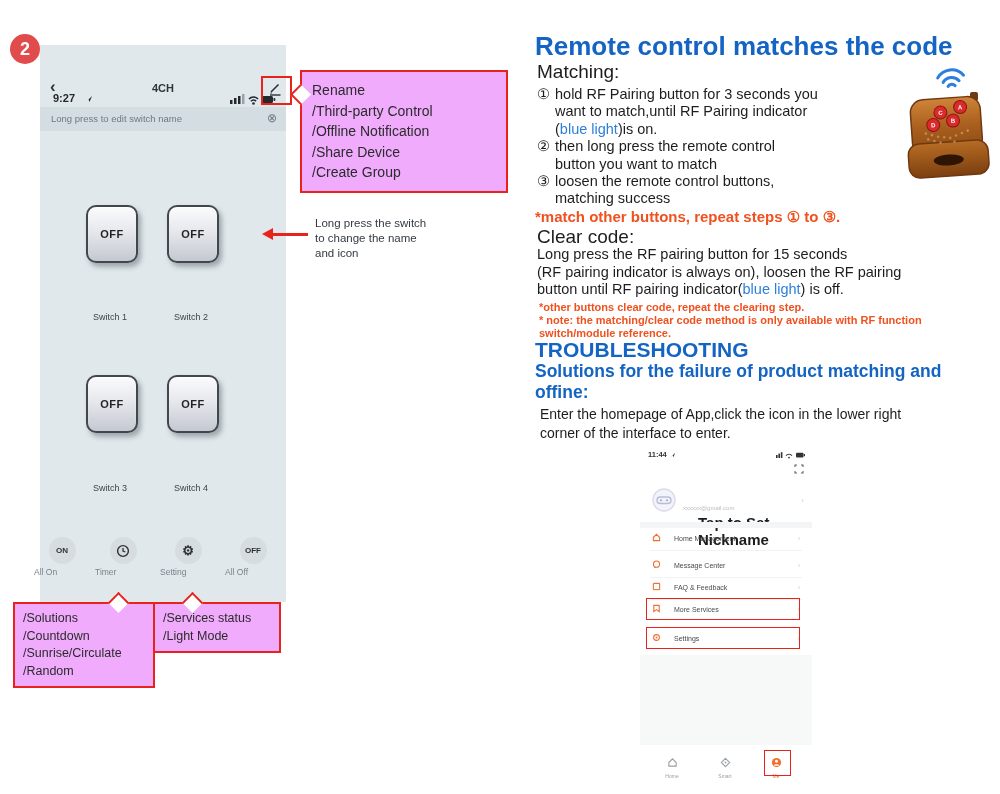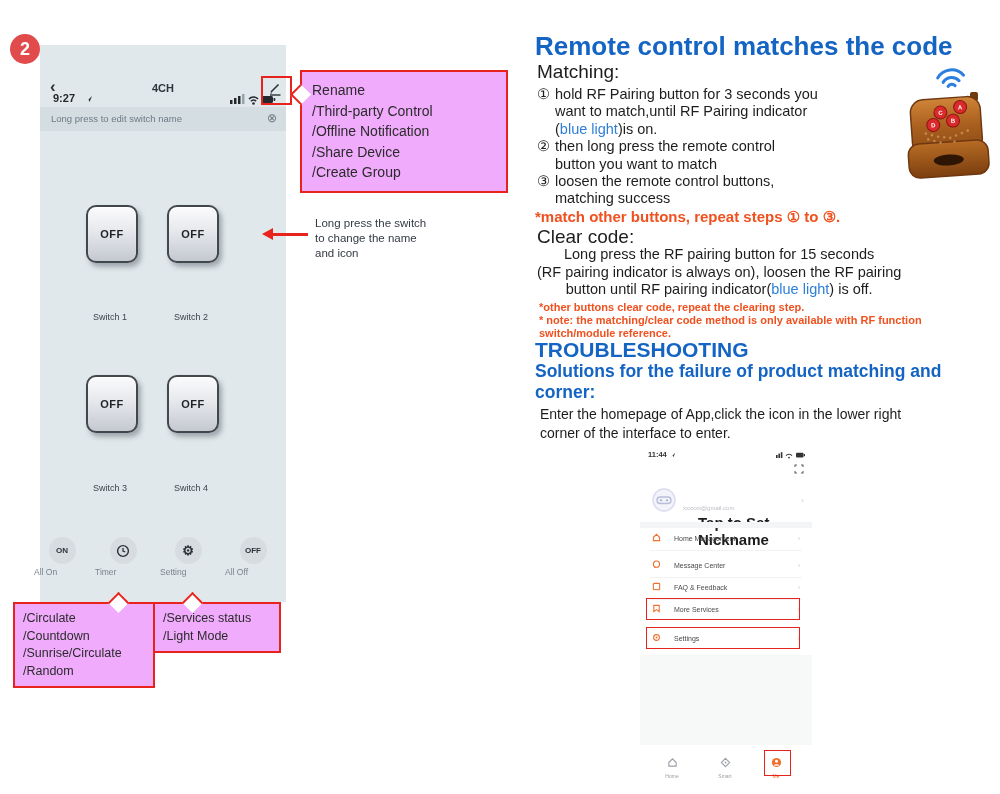--- a/index.html
+++ b/index.html
@@ -54,21 +54,21 @@
   #note-arrow-head{left:262px;top:228px;width:0;height:0;border-top:6px solid transparent;
                    border-bottom:6px solid transparent;border-right:11px solid #e8231e;}
   .linkblue{color:#2e7fd9;}
   #g-title{left:535px;top:31px;font-size:26px;font-weight:bold;color:#1464c4;}
   #g-matching{left:537px;top:61px;font-size:19px;color:#1d1d1f;}
   .steps{left:537px;top:86px;font-size:14.5px;line-height:17.4px;}
   .step{display:flex;}
   .stepnum{width:18px;flex:none;}
   #g-matchnote{left:535px;top:208px;font-size:15px;font-weight:bold;color:#f0511f;}
   #g-clearhead{left:537px;top:226px;font-size:19px;}
-  #g-clear{left:537px;top:246px;font-size:14.5px;line-height:17.6px;text-align:center;}
+  #g-clear{left:537px;top:246px;font-size:14.5px;line-height:17.6px;}
   #g-clearnotes{left:539px;top:301px;font-size:11px;font-weight:bold;color:#f0511f;line-height:12.8px;}
   #g-trouble{left:535px;top:338px;font-size:21px;font-weight:bold;color:#1464c4;}
   #g-troublesub{left:535px;top:361px;font-size:17.5px;font-weight:bold;color:#1464c4;line-height:21px;}
   #g-troublebody{left:540px;top:405px;font-size:14px;line-height:19px;}
 
   
   #remote{left:898px;top:60px;}
 
   
   #mini{left:640px;top:448px;width:172px;height:334px;background:#fff;}
@@ -182,21 +182,21 @@
   <div id="switch-note" class="abs">
     <div>Long press the switch</div>
     <div>to change the name</div>
     <div>and icon</div>
   </div>
   <div id="note-arrow-bar" class="abs"></div>
   <div id="note-arrow-head" class="abs"></div>
 
   <div id="callout-timer" class="red-callout">
     <div class="notch up"></div>
-    <div>/Circulate</div>
+    <div>/Solutions</div>
     <div>/Countdown</div>
     <div>/Sunrise/Circulate</div>
     <div>/Random</div>
   </div>
 
   <div id="callout-setting" class="red-callout">
     <div class="notch up"></div>
     <div>/Services status</div>
     <div>/Light Mode</div>
   </div>
@@ -238,21 +238,21 @@
   </div>
   <div id="g-clearnotes" class="abs">
     <div>*other buttons clear code, repeat the clearing step.</div>
     <div>* note: the matching/clear code method is only available with RF function</div>
     <div>switch/module reference.</div>
   </div>
 
   <div id="g-trouble" class="abs">TROUBLESHOOTING</div>
   <div id="g-troublesub" class="abs">
     <div>Solutions for the failure of product matching and</div>
-    <div>corner:</div>
+    <div>offine:</div>
   </div>
   <div id="g-troublebody" class="abs">
     <div>Enter the homepage of App,click the icon in the lower right</div>
     <div>corner of the interface to enter.</div>
   </div>
 
   <div id="remote" class="abs">
     <svg width="100" height="128" viewBox="0 0 100 128">
       <defs>
         <linearGradient id="copper" x1="0" y1="0" x2="0" y2="1">

